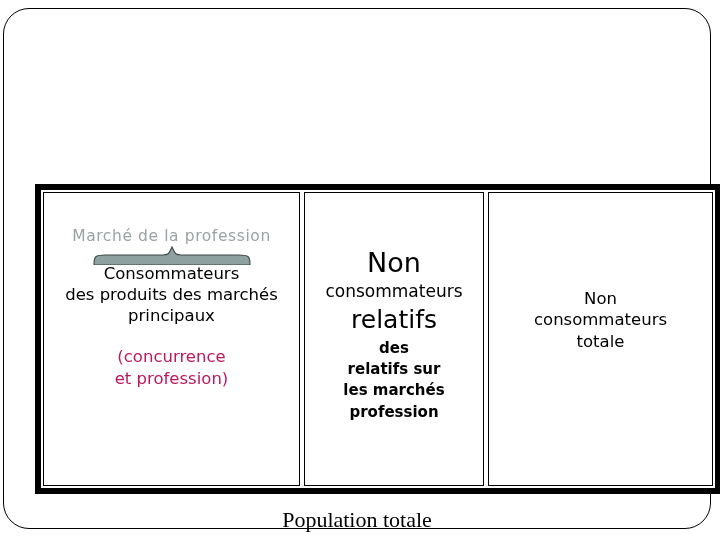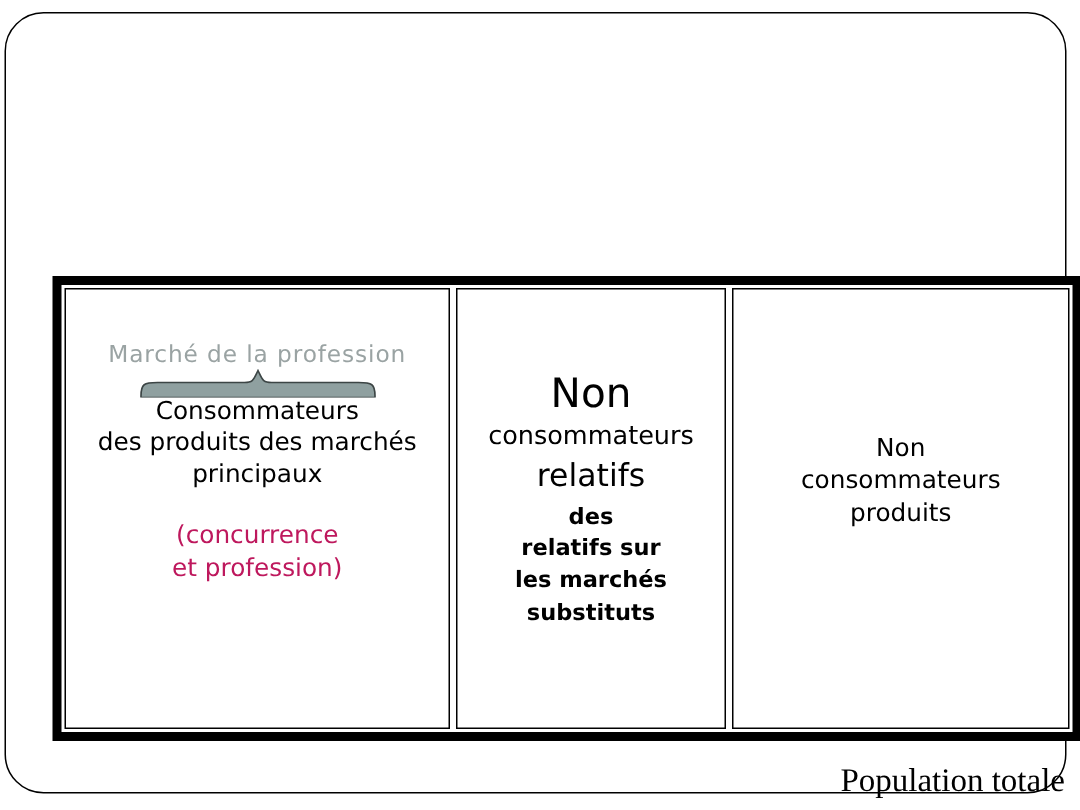--- a/index.html
+++ b/index.html
@@ -105,40 +105,40 @@
   }
 
   
   .c2 {
     text-align: center;
     color: #000000;
     width: 100%;
   }
   .c2-non   { margin-top: 56px; font-size: 27px; line-height: 1.0; }
   .c2-conso { margin-top: 7px;  font-size: 17px; line-height: 1.05; }
-  .c2-rel   { margin-top: 6px;  font-size: 21px; line-height: 1.0; }
+  .c2-rel   { margin-top: 6px;  font-size: 25px; line-height: 1.0; }
   .c2-tail  { margin-top: 6px;  font-size: 15px; font-weight: bold; line-height: 1.42; }
 
   
   .c3 {
     margin-top: 95px;
     text-align: center;
     color: #000000;
     font-size: 16.5px;
     line-height: 1.3;
     white-space: nowrap;
   }
 
   
   .population-label {
     position: absolute;
     left: 0;
     right: 0;
     top: 498px;
-    text-align: right;
+    text-align: center;
     font-family: "Liberation Serif", serif;
     font-size: 22px;
     color: #000000;
   }
 </style>
 </head>
 <body>
 
 <div class="slide-frame">
 
@@ -176,29 +176,29 @@
       </div>
 
       <div class="col col-2">
         <div class="c2 c2-non">Non</div>
         <div class="c2 c2-conso">consommateurs</div>
         <div class="c2 c2-rel">relatifs</div>
         <div class="c2 c2-tail">
           <div>des</div>
           <div>relatifs sur</div>
           <div>les marchés</div>
-          <div>substituts</div>
+          <div>profession</div>
         </div>
       </div>
 
       <div class="col col-3">
         <div class="c3">
           <div>Non</div>
           <div>consommateurs</div>
-          <div>produits</div>
+          <div>totale</div>
         </div>
       </div>
 
     </div>
   </div>
 
   <div class="population-label">Population totale</div>
 
 </div>
 

